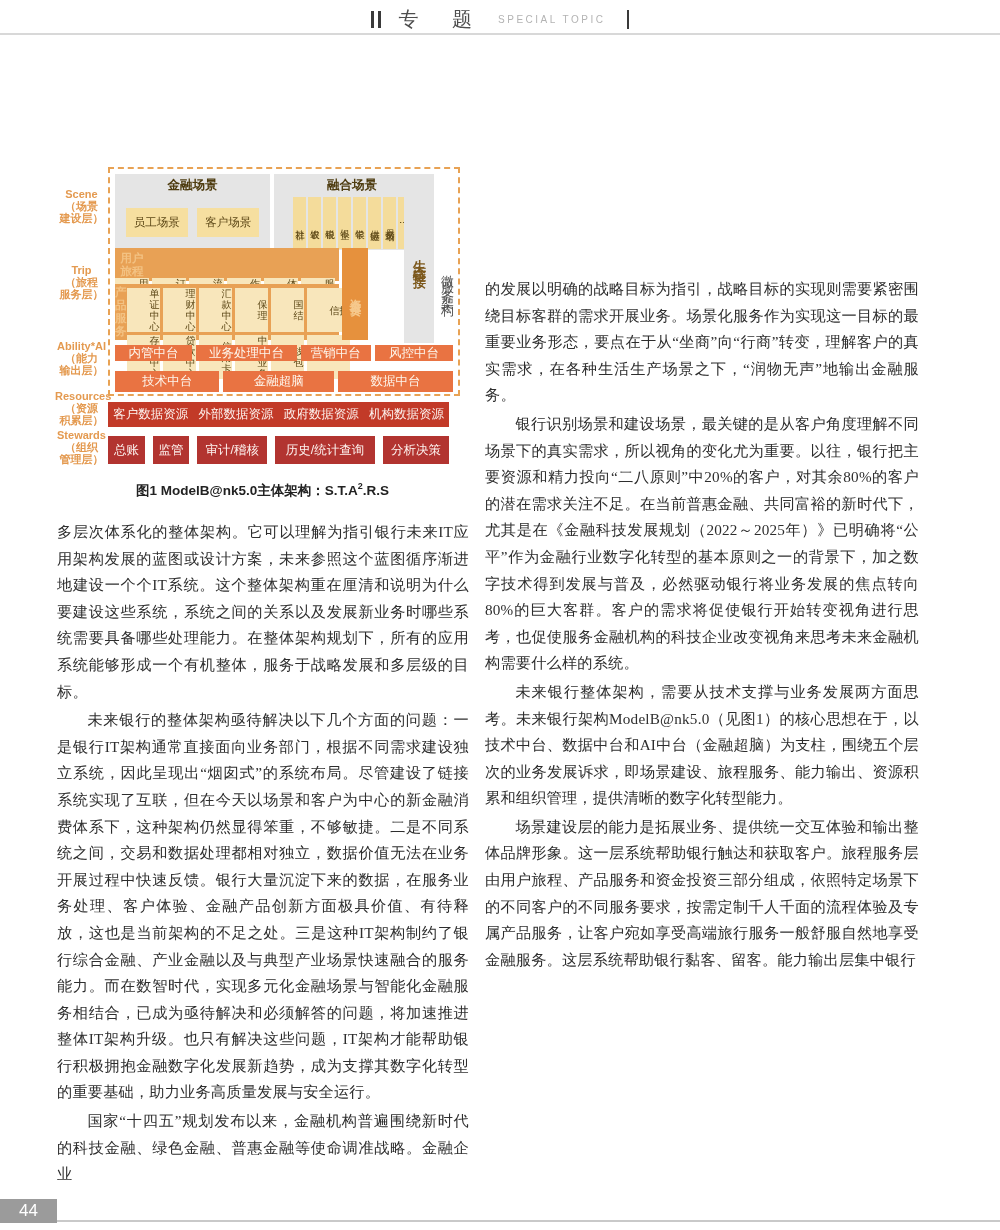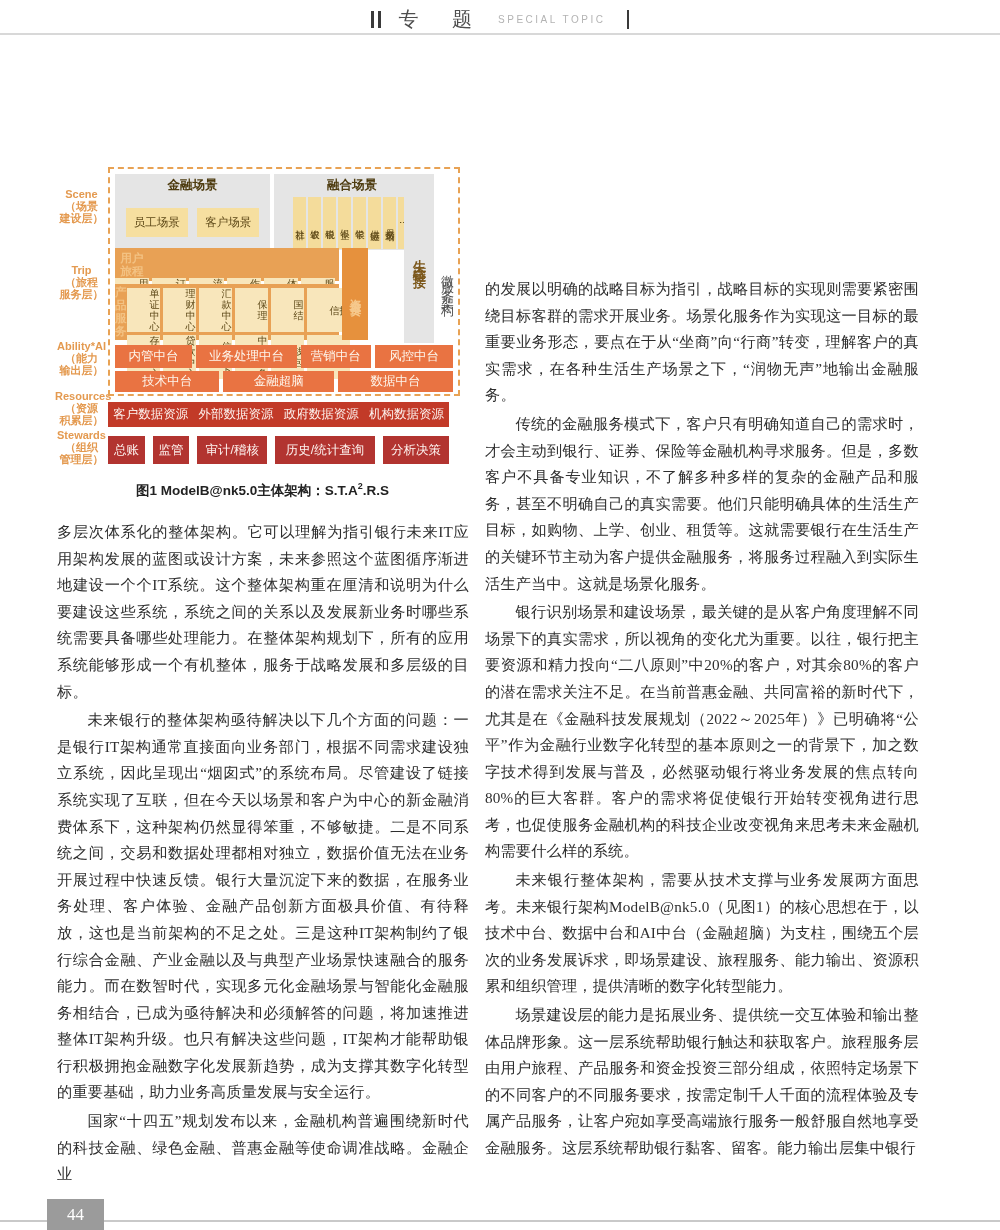--- a/index.html
+++ b/index.html
@@ -54,21 +54,21 @@
   .product { left:5px; top:115px; width:224px; height:56px; padding:4px 4px 4px 0; }
   .product .grid { flex:1; display:grid; grid-template-columns:repeat(6,1fr);
                    grid-template-rows:1fr 1fr; gap:3px; }
   .invest { position:absolute; left:232px; top:79px; width:26px; height:92px; background:#e6913d;
             display:flex; align-items:center; justify-content:center; }
   .invest span { writing-mode:vertical-rl; font-size:11.5px; color:#f6c98d; font-weight:bold; letter-spacing:2px; }
 
   .ability-row { position:absolute; left:5px; right:5px; display:flex; gap:4px; }
   .ability-row div { background:#e97342; color:#fdf6ec; font-size:12.5px;
                      display:flex; align-items:center; justify-content:center; }
-  .ab1 { top:176px; height:23px; }
+  .ab1 { top:176px; height:16px; }
   .ab2 { top:202px; height:21px; }
 
   .resources-bar { position:absolute; left:53px; top:239px; width:341px; height:25px; background:#c23a28;
                    display:flex; align-items:center; justify-content:space-around;
                    color:#fdf3ef; font-size:12.5px; }
   .stewards-row { position:absolute; left:53px; top:273px; width:341px; height:28px; display:flex; gap:8px; }
   .stewards-row div { background:#b23430; color:#fdf3ef; font-size:12.5px;
                       display:flex; align-items:center; justify-content:center; }
 
   .fig-caption { position:absolute; left:0; top:318px; width:415px; text-align:center;
@@ -80,23 +80,23 @@
          font-size:15.2px; line-height:26.6px; letter-spacing:0.2px; }
   .col-left  { left:55px;  top:517px; width:416px; }
   .col-right { left:483px; top:274px; width:438px; }
   .col p { margin:2px; text-indent:2em; }
   .col p.noindent { text-indent:0; }
   .col h2 { font-size:20px; font-weight:bold; color:#1d1d1d; margin:16px 0 7px 0; text-indent:25px;
             letter-spacing:1px; }
 
   
   .bottom-rule { position:absolute; left:0; top:1220px; width:1000px; height:2px; background:#c9c9c9; }
-  .page-num { position:absolute; left:0; top:1199px; width:57px; height:32px; background:#9b9b9b;
-              color:#fff; font-family:Liberation Serif, serif; font-size:17px;
-              display:flex; align-items:center; justify-content:center; z-index:2;margin-left:47px; }
+  .page-num { position:absolute; left:0; top:1199px; width:57px; height:24px; background:#9b9b9b;
+              color:#fff; font-family:Liberation Sans, sans-serif; font-size:17px;
+              display:flex; align-items:center; justify-content:center; z-index:2; }
 </style>
 </head>
 <body>
 
 <div class="page">
 
   <div class="header">
     <span class="dbar">
         <i></i>
         <i></i>
@@ -236,21 +236,20 @@
   </div>
 
   <div class="col col-left">
     <p class="noindent">多层次体系化的整体架构。它可以理解为指引银行未来IT应用架构发展的蓝图或设计方案，未来参照这个蓝图循序渐进地建设一个个IT系统。这个整体架构重在厘清和说明为什么要建设这些系统，系统之间的关系以及发展新业务时哪些系统需要具备哪些处理能力。在整体架构规划下，所有的应用系统能够形成一个有机整体，服务于战略发展和多层级的目标。</p>
     <p>未来银行的整体架构亟待解决以下几个方面的问题：一是银行IT架构通常直接面向业务部门，根据不同需求建设独立系统，因此呈现出“烟囱式”的系统布局。尽管建设了链接系统实现了互联，但在今天以场景和客户为中心的新金融消费体系下，这种架构仍然显得笨重，不够敏捷。二是不同系统之间，交易和数据处理都相对独立，数据价值无法在业务开展过程中快速反馈。银行大量沉淀下来的数据，在服务业务处理、客户体验、金融产品创新方面极具价值、有待释放，这也是当前架构的不足之处。三是这种IT架构制约了银行综合金融、产业金融以及与典型产业场景快速融合的服务能力。而在数智时代，实现多元化金融场景与智能化金融服务相结合，已成为亟待解决和必须解答的问题，将加速推进整体IT架构升级。也只有解决这些问题，IT架构才能帮助银行积极拥抱金融数字化发展新趋势，成为支撑其数字化转型的重要基础，助力业务高质量发展与安全运行。</p>
     <p>国家“十四五”规划发布以来，金融机构普遍围绕新时代的科技金融、绿色金融、普惠金融等使命调准战略。金融企业</p>
   </div>
 
   <div class="col col-right">
     <p class="noindent">的发展以明确的战略目标为指引，战略目标的实现则需要紧密围绕目标客群的需求开展业务。场景化服务作为实现这一目标的最重要业务形态，要点在于从“坐商”向“行商”转变，理解客户的真实需求，在各种生活生产场景之下，“润物无声”地输出金融服务。</p>
-    <p>传统的金融服务模式下，客户只有明确知道自己的需求时，才会主动到银行、证券、保险等金融机构寻求服务。但是，多数客户不具备专业知识，不了解多种多样的复杂的金融产品和服务，甚至不明确自己的真实需要。他们只能明确具体的生活生产目标，如购物、上学、创业、租赁等。这就需要银行在生活生产的关键环节主动为客户提供金融服务，将服务过程融入到实际生活生产当中。这就是场景化服务。</p>
     <p>银行识别场景和建设场景，最关键的是从客户角度理解不同场景下的真实需求，所以视角的变化尤为重要。以往，银行把主要资源和精力投向“二八原则”中20%的客户，对其余80%的客户的潜在需求关注不足。在当前普惠金融、共同富裕的新时代下，尤其是在《金融科技发展规划（2022～2025年）》已明确将“公平”作为金融行业数字化转型的基本原则之一的背景下，加之数字技术得到发展与普及，必然驱动银行将业务发展的焦点转向80%的巨大客群。客户的需求将促使银行开始转变视角进行思考，也促使服务金融机构的科技企业改变视角来思考未来金融机构需要什么样的系统。</p>
     <p>未来银行整体架构，需要从技术支撑与业务发展两方面思考。未来银行架构ModelB@nk5.0（见图1）的核心思想在于，以技术中台、数据中台和AI中台（金融超脑）为支柱，围绕五个层次的业务发展诉求，即场景建设、旅程服务、能力输出、资源积累和组织管理，提供清晰的数字化转型能力。</p>
     <p>场景建设层的能力是拓展业务、提供统一交互体验和输出整体品牌形象。这一层系统帮助银行触达和获取客户。旅程服务层由用户旅程、产品服务和资金投资三部分组成，依照特定场景下的不同客户的不同服务要求，按需定制千人千面的流程体验及专属产品服务，让客户宛如享受高端旅行服务一般舒服自然地享受金融服务。这层系统帮助银行黏客、留客。能力输出层集中银行</p>
   </div>
 
   <div class="bottom-rule"></div>
   <div class="page-num">44</div>
 
 </div>
 

